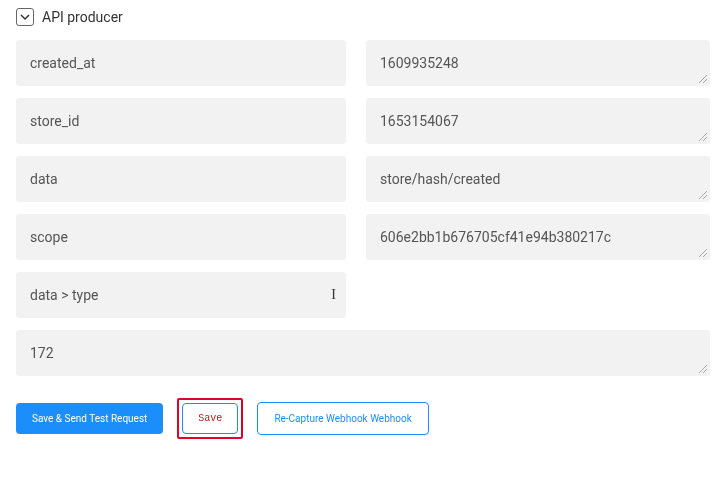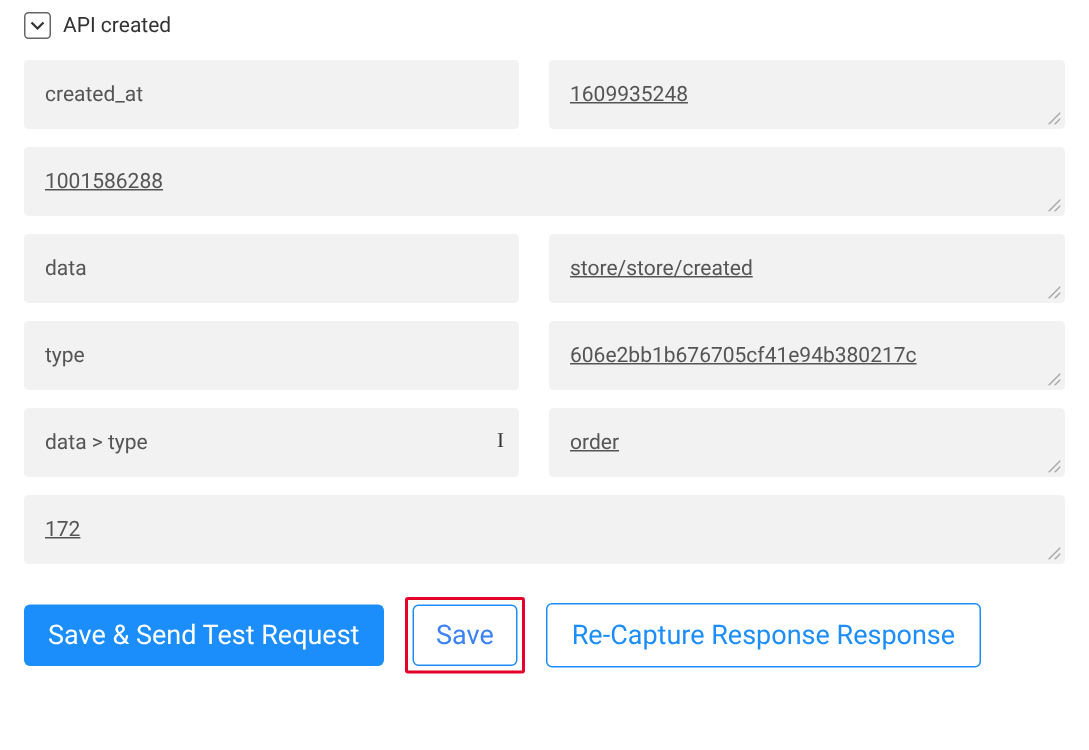--- a/index.html
+++ b/index.html
@@ -35,21 +35,21 @@
       border-radius: 3px;
       padding: 15px 14px;
       font-size: 14px;
       color: #555;
       position: relative;
       overflow: hidden;
       white-space: nowrap;
       text-overflow: ellipsis;
     }
     .field.key { flex: 0 0 330px; }
-    .field.value { flex: 1; text-decoration: underline; }
+    .field.value { flex: 1; }
     .resize-handle {
       position: absolute;
       right: 3px;
       bottom: 3px;
       width: 10px;
       height: 10px;
       pointer-events: none;
     }
     .resize-handle svg { display: block; }
     .cursor-caret {
@@ -62,122 +62,116 @@
       font-size: 14px;
     }
     .button-row {
       display: flex;
       gap: 14px;
       margin-top: 22px;
       align-items: center;
     }
     .btn {
       padding: 10px 16px;
-      font-size: 18px;
+      font-size: 10px;
       border-radius: 4px;
       cursor: pointer;
       font-family: inherit;
     }
     .btn-primary {
       background: #1c8efb;
       color: #fff;
       border: none;
     }
     .btn-save-wrap {
       border: 2px solid #e4002b;
       border-radius: 2px;
       padding: 3px;
       display: inline-block;
     }
     .btn-save {
       background: #fff;
-      color: #3b82f6;
+      color: #b91c1c;
       border: 1px solid #1c8efb;
       padding: 9px 15px;
+      font-family: Liberation Mono, monospace;
     }
     .btn-outline {
       background: #fff;
       color: #1c8efb;
       border: 1px solid #1c8efb;
     }
   </style>
 </head>
 <body>
 
 <div class="header">
   <div class="collapse-btn">
     <svg viewBox="0 0 10 10">
       <path d="M1 3 L5 7 L9 3" fill="none" stroke="#333" stroke-width="1.5"></path>
     </svg>
   </div>
-  <div class="header-title">API created</div>
+  <div class="header-title">API producer</div>
 </div>
 
 <div class="rows">
 
   <div class="row">
     <div class="field key">created_at</div>
     <div class="field value">
       <span>1609935248</span>
       <span class="resize-handle">
         <svg viewBox="0 0 10 10">
             <path d="M2 10 L10 2 M6 10 L10 6" stroke="#aaa" stroke-width="1" fill="none"></path>
           </svg>
       </span>
     </div>
   </div>
 
   <div class="row">
+    <div class="field key">store_id</div>
     <div class="field value">
-      <span>1001586288</span>
+      <span>1653154067</span>
       <span class="resize-handle">
         <svg viewBox="0 0 10 10">
             <path d="M2 10 L10 2 M6 10 L10 6" stroke="#aaa" stroke-width="1" fill="none"></path>
           </svg>
       </span>
     </div>
   </div>
 
 
   <div class="row">
     <div class="field key">data</div>
     <div class="field value">
-      <span>store/store/created</span>
+      <span>store/hash/created</span>
       <span class="resize-handle">
         <svg viewBox="0 0 10 10">
             <path d="M2 10 L10 2 M6 10 L10 6" stroke="#aaa" stroke-width="1" fill="none"></path>
           </svg>
       </span>
     </div>
   </div>
 
   <div class="row">
-    <div class="field key">type</div>
+    <div class="field key">scope</div>
     <div class="field value">
       <span>606e2bb1b676705cf41e94b380217c</span>
       <span class="resize-handle">
         <svg viewBox="0 0 10 10">
             <path d="M2 10 L10 2 M6 10 L10 6" stroke="#aaa" stroke-width="1" fill="none"></path>
           </svg>
       </span>
     </div>
   </div>
 
   <div class="row">
     <div class="field key">
       <span>data &gt; type</span>
       <span class="cursor-caret">I</span>
-    </div>
-    <div class="field value">
-      <span>order</span>
-      <span class="resize-handle">
-        <svg viewBox="0 0 10 10">
-            <path d="M2 10 L10 2 M6 10 L10 6" stroke="#aaa" stroke-width="1" fill="none"></path>
-          </svg>
-      </span>
     </div>
   </div>
 
   <div class="row">
     <div class="field value">
       <span>172</span>
       <span class="resize-handle">
         <svg viewBox="0 0 10 10">
             <path d="M2 10 L10 2 M6 10 L10 6" stroke="#aaa" stroke-width="1" fill="none"></path>
           </svg>
@@ -185,14 +179,14 @@
     </div>
   </div>
 
 </div>
 
 <div class="button-row">
   <button class="btn btn-primary">Save &amp; Send Test Request</button>
   <span class="btn-save-wrap">
     <button class="btn btn-save">Save</button>
   </span>
-  <button class="btn btn-outline">Re-Capture Response Response</button>
+  <button class="btn btn-outline">Re-Capture Webhook Webhook</button>
 </div>
 
 </body></html>

